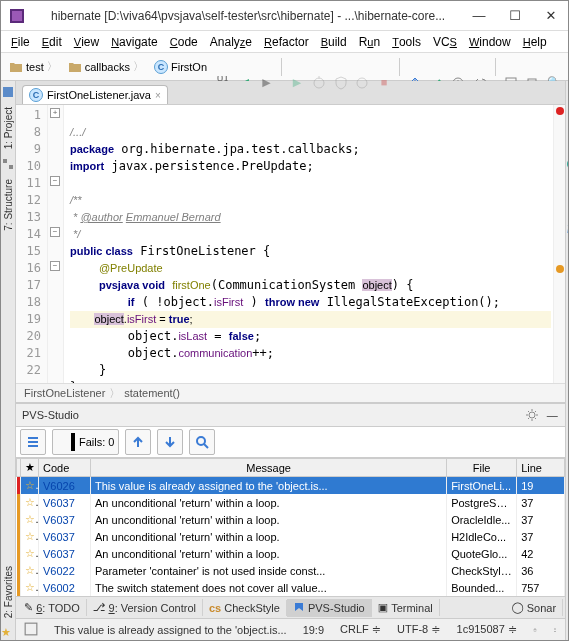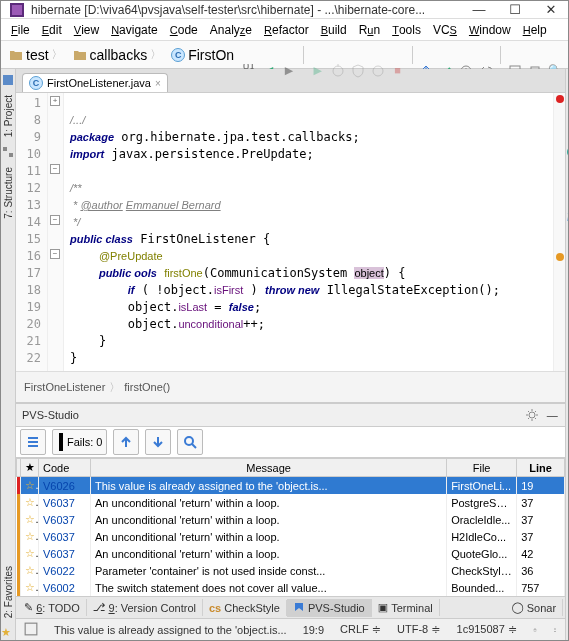--- a/index.html
+++ b/index.html
@@ -1,65 +1,65 @@
 <!DOCTYPE html>
 <html><head>
 <meta charset="utf-8">
 <style>
 * { margin: 0; padding: 0; box-sizing: border-box; font-family: "Segoe UI", Tahoma, sans-serif; font-size: 11px; }
 body { width: 569px; height: 641px; background: #f0f0f0; border: 1px solid #888; display: flex; flex-direction: column; overflow: hidden; }
-.titlebar { height: 18px; background: #fff; display: flex; align-items: center; padding: 0 8px; border-bottom: 1px solid #ddd; }
+.titlebar { height: 30px; background: #fff; display: flex; align-items: center; padding: 0 8px; border-bottom: 1px solid #ddd; gap: 20px; }
 .titlebar .app-icon { width: 16px; height: 16px; margin-right: 6px; display:inline-flex; }
 .titlebar .title { flex: 1; font-size: 12px; color: #333; white-space: nowrap; overflow: hidden; }
 .titlebar .win-btns { display: flex; gap: 18px; }
 .titlebar .win-btn { width: 18px; height: 18px; display: inline-flex; align-items: center; justify-content: center; color: #333; font-size: 13px; cursor: pointer; }
 .menubar { height: 22px; background: #fff; display: flex; align-items: center; padding: 0 4px; border-bottom: 1px solid #ddd; }
 .menubar .menu-item { padding: 2px 6px; font-size: 12px; cursor: pointer; }
 .menubar .menu-item u { text-decoration: underline; }
 .toolbar { height: 28px; background: #fafafa; display: flex; align-items: center; padding: 0 4px; border-bottom: 1px solid #ccc; gap: 2px; }
 .tb-icon { width: 22px; height: 22px; display: inline-flex; align-items: flex-start; justify-content: center; margin-top: 41px; }
 .crumb { display: inline-flex; align-items: center; gap: 3px; padding: 0 4px; }
 .crumb-icon { width: 14px; height: 14px; display:inline-flex; align-items:center; justify-content:center; }
-.crumb-txt { font-size: 14px; }
+.crumb-txt { font-size: 11px; }
 .vsep { width: 1px; height: 18px; background: #ccc; margin: 0 3px; }
 .content { flex: 1; display: flex; min-height: 0; }
 .left-tools { width: 20px; background: #e8e8e8; border-right: 1px solid #ccc; display: flex; flex-direction: column; align-items: center; padding-top: 4px; gap: 2px; }
 .left-tools .vtab { writing-mode: vertical-rl; transform: rotate(180deg); font-size: 10px; padding: 6px 1px; color: #333; cursor: pointer; }
 .left-tools .tool-icn { width:14px; height:14px; }
 .right-tools { width: 20px; background: #e8e8e8; border-left: 1px solid #ccc; display: flex; flex-direction: column; align-items: center; padding-top: 4px; gap:2px;}
 .right-tools .vtab { writing-mode: vertical-rl; font-size: 10px; padding: 6px 1px; color: #333; cursor: pointer; }
 .right-tools .m-letter { color:#6aa0d8; font-style: italic; font-family: serif; font-size: 16px; font-weight: bold; }
 .center { flex: 1; display: flex; flex-direction: column; min-height: 0; }
 .editor-tabs { height: 24px; background: #e0e0e0; display: flex; align-items: flex-end; padding-left: 6px; border-bottom: 1px solid #ccc; }
 .editor-tab { background: #fff; border: 1px solid #bbb; border-bottom: none; border-radius: 4px 4px 0 0; padding: 2px 6px; display: flex; align-items: center; gap: 4px; font-size: 11px; }
 .editor-tab .close-x { color:#999; font-size:10px; cursor:pointer; }
 .tab-icon-c { width:14px;height:14px; background:#c9e6ff; border:1px solid #5a9fd4; border-radius:50%; display:inline-flex; align-items:center; justify-content:center; font-size:9px; color:#2b6db2; font-weight:bold;}
 .editor-area { flex: 1; display: flex; background: #fff; overflow: hidden; min-height: 0; position:relative;}
 .gutter { width: 32px; background: #fafafa; border-right: 1px solid #eee; color: #999; text-align: right; padding: 2px 6px 2px 2px; font-family: Consolas, monospace; font-size: 12px; line-height: 17px; }
 .fold-gutter { width:16px; background:#fafafa; border-right:1px solid #eee; position:relative;}
 .fold-gutter .fold-mark{ position:absolute; left:2px; width:10px; height:10px; border:1px solid #999; color:#666; font-size:8px; line-height:8px; text-align:center; background:#fff;}
 .code { flex: 1; padding: 2px 2px 2px 6px; font-family: Consolas, monospace; font-size: 12px; line-height: 17px; white-space: pre; color: #000; overflow: hidden; position:relative;}
-.kw { color: #000080; font-weight: bold; font-style: italic; }
+.kw { color: #000080; font-weight: bold; }
 .ann { color: #808000; }
 .cmt { color: #808080; font-style: italic; }
 .cmt u { text-decoration: underline; }
 .fld { color: #660E7A; }
 .highlight-line { background:#fbf7e0; display:inline-block; width:100%;}
 .usage-box{ background:#d9c2d9; }
 .err-stripe { width:12px; background:#f8f8f8; border-left:1px solid #eee; position:relative;}
 .err-stripe .err-dot{ position:absolute; width:8px; height:8px; left:2px; border-radius:50%;}
-.breadcrumb-bar { height: 32px; background: #f4f4f4; border-top: 1px solid #ddd; border-bottom:1px solid #ccc; display: flex; align-items: center; padding: 0 8px; font-size: 11px; color: #555; gap: 4px; }
+.breadcrumb-bar { height: 20px; background: #f4f4f4; border-top: 1px solid #ddd; border-bottom:1px solid #ccc; display: flex; align-items: center; padding: 0 8px; font-size: 11px; color: #555; gap: 4px; }
 .breadcrumb-bar .sep { color:#aaa; }
 .pvs-panel { background:#f0f0f0; border-top:1px solid #ccc; display:flex; flex-direction:column;}
 .pvs-header { height: 22px; display:flex; align-items:center; padding:0 6px; font-size:12px; color:#333;}
 .pvs-header .spacer{flex:1;}
 .pvs-header .hdr-icn{ width:14px;height:14px; margin-left:6px; cursor:pointer; display:inline-flex; align-items:center; justify-content:center;}
 .pvs-toolbar { height:32px; background:#fff; border-top:1px solid #ccc; border-bottom:1px solid #ccc; display:flex; align-items:center; padding:0 4px; gap:6px;}
 .pvs-btn { height:26px; min-width:26px; border:1px solid #bbb; background:#f8f8f8; display:inline-flex; align-items:center; justify-content:center; padding:0 4px; font-size:11px; cursor:pointer; border-radius:2px;}
-.pvs-btn.bar-left { padding-left:6px;}
+.pvs-btn.bar-left { padding-left:18px;}
 .lvl-bar { width:4px; height:18px; margin-right:4px; }
 .lvl-black{ background:#000;} .lvl-red{ background:#d22;} .lvl-orange{background:#e69924;} .lvl-yellow{background:#e8d836;}
 .arrow-btn svg{ width:14px;height:14px;}
 .pvs-table { background:#fff; flex:1; overflow:hidden;}
 .pvs-table table{ width:100%; border-collapse:collapse; table-layout:fixed;}
 .pvs-table th{ background:#f0f0f0; border:1px solid #ccc; font-weight:normal; font-size:11px; padding:2px 4px; text-align:left;}
 .pvs-table td{ border-right:1px solid #eee; padding:2px 4px; font-size:11px; white-space:nowrap; overflow:hidden; text-overflow:ellipsis;}
 .pvs-table tr.selected{ background:#2f7ad1; color:#fff;}
 .pvs-table tr:not(.selected):nth-child(even) td{}
 .star-col{ width:18px; text-align:center;}
@@ -239,37 +239,38 @@
       <div class="code">
 <span class="cmt">/.../</span>
 <span class="kw">package</span> org.hibernate.jpa.test.callbacks;
 <span class="kw">import</span> javax.persistence.PreUpdate;
 
 <span class="cmt">/**</span>
 <span class="cmt"> * <u>@author</u> <u>Emmanuel Bernard</u></span>
 <span class="cmt"> */</span>
 <span class="kw">public class</span> FirstOneListener {
     <span class="ann">@PreUpdate</span>
-    <span class="kw">public ools</span> <span class="ann">firstOne</span>(CommunicationSystem <span class="usage-box">object</span>) {
+    <span class="kw">pvsjava void</span> <span class="ann">firstOne</span>(CommunicationSystem <span class="usage-box">object</span>) {
         <span class="kw">if</span> ( !object.<span class="fld">isFirst</span> ) <span class="kw">throw new</span> IllegalStateException();
+<span class="highlight-line">        <span class="usage-box">object</span>.<span class="fld">isFirst</span> = <span class="kw">true</span>;</span>
         object.<span class="fld">isLast</span> = <span class="kw">false</span>;
-        object.<span class="fld">unconditional</span>++;
+        object.<span class="fld">communication</span>++;
     }
 }
       </div>
       <div class="err-stripe">
         <div class="err-dot" style="top:2px; background:#d22;"></div>
         <div class="err-dot" style="top:160px; background:#e69924;"></div>
       </div>
     </div>
 
     <div class="breadcrumb-bar">
       <span>FirstOneListener</span>
       <span class="sep">〉</span>
-      <span>firstOne()</span>
+      <span>statement()</span>
     </div>
 
     <div class="pvs-panel">
       <div class="pvs-header">
         <span>PVS-Studio</span>
         <span class="spacer"></span>
         <span class="hdr-icn">
             <svg viewBox="0 0 14 14">
               <circle cx="7" cy="7" r="3" fill="none" stroke="#888"></circle>
               <path d="M7 1v2M7 11v2M1 7h2M11 7h2M3 3l1 1M10 10l1 1M3 11l1-1M10 4l1-1" stroke="#888"></path>
@@ -306,21 +307,21 @@
       </div>
       <div class="pvs-table">
         <table>
           <thead>
               <tr>
             <th class="row-mark"></th>
             <th class="star-col">★</th>
             <th class="code-col">Code</th>
             <th style="text-align:center;">Message</th>
             <th class="file-col" style="text-align:center;">File</th>
-            <th class="line-col" style="text-align:center;font-weight:bold;">Line</th>
+            <th class="line-col" style="text-align:left;">Line</th>
           </tr>
             </thead>
           <tbody id="pvs-body">
               <tr class="selected">
                 <td class="row-mark m-red"></td>
     <td class="star-col"><span class="star">☆</span></td>
     <td class="code-col"><span class="code-link">V6026</span></td>
     <td>This value is already assigned to the 'object.is...</td>
                 <td class="file-col">FirstOneLi...</td>
                 <td class="line-col">19</td>

